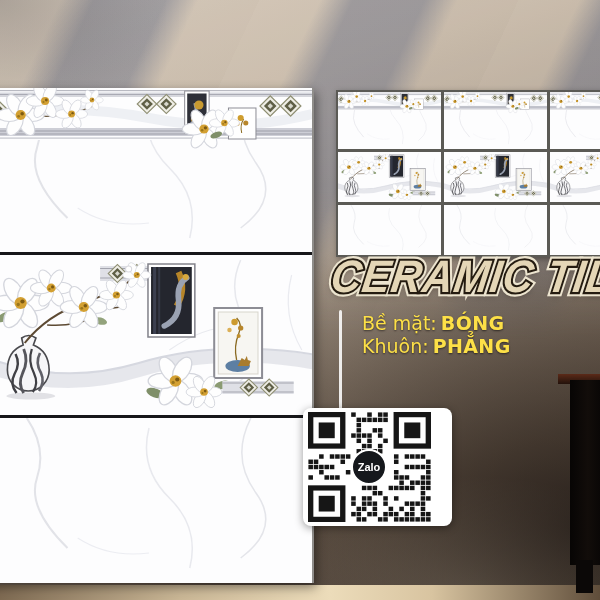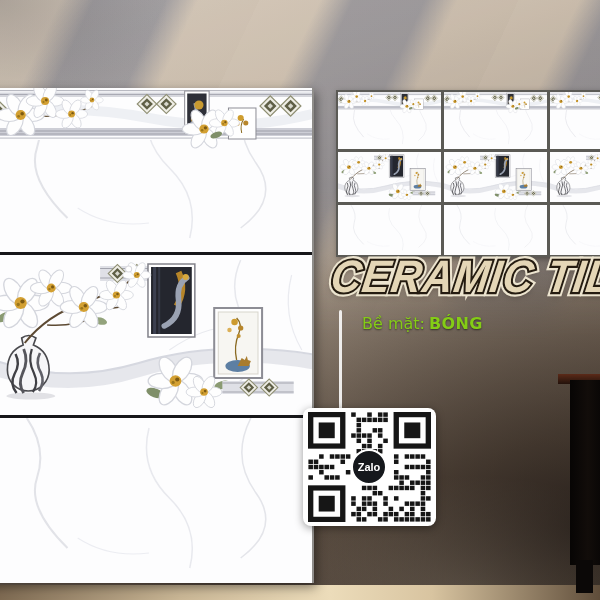--- a/index.html
+++ b/index.html
@@ -58,28 +58,28 @@
     font-style:italic;font-weight:bold;font-size:42px;letter-spacing:1px;
     transform:skewX(-8deg) scaleY(1.08);transform-origin:left top;}
   .t-outer{-webkit-text-stroke:8px #ece4cf;color:#ece4cf;
     text-shadow:0 3px 6px rgba(20,12,6,.5);}
   .t-dark{-webkit-text-stroke:4px #241b10;color:#241b10;}
   .t-fill{color:#e4d6b6;}
 
   
   .accent-bar{position:absolute;left:339px;top:310px;width:3px;height:106px;
     background:rgba(255,255,255,.88);border-radius:2px;}
-  .specs{position:absolute;left:362px;top:312px;color:#84cc16;
-    font-size:16px;line-height:23px;
+  .specs{position:absolute;left:362px;top:312px;color:#fde047;
+    font-size:19px;line-height:23px;
     text-shadow:0 1px 2px rgba(0,0,0,.55);}
   .spec-row .lbl{font-weight:normal;}
   .spec-row .val{font-weight:bold;letter-spacing:.4px;margin-left:4px;}
 
   
-  .qr{position:absolute;left:303px;top:408px;width:133px;height:118px;
+  .qr{position:absolute;left:303px;top:408px;width:149px;height:118px;
     background:#fff;border-radius:8px;box-shadow:0 2px 8px rgba(0,0,0,.4);}
   .qr svg{position:absolute;left:5px;top:4px;}
   .zalo{position:absolute;left:48px;top:41px;width:36px;height:36px;
     border-radius:50%;background:#15181c;border:2px solid #fff;
     display:flex;align-items:center;justify-content:center;box-sizing:border-box;}
   .zalo span{color:#fff;font-size:11px;font-weight:bold;
     font-family:"Liberation Sans",sans-serif;}
   .defs-svg{position:absolute;width:0;height:0;overflow:hidden;}
 </style>
 </head>
@@ -304,20 +304,23 @@
   <div class="title-wrap">
     <span class="t t-outer">CERAMIC TILE</span>
     <span class="t t-dark">CERAMIC TILE</span>
     <span class="t t-fill">CERAMIC TILE</span>
   </div>
 
   <div class="accent-bar"></div>
   <div class="specs">
     <div class="spec-row">
       <span class="lbl">Bề mặt:</span><span class="val">BÓNG</span>
+    </div>
+    <div class="spec-row">
+      <span class="lbl">Khuôn:</span><span class="val">PHẲNG</span>
     </div>
   </div>
 
   <div class="qr">
     <svg id="qrsvg" width="123" height="110">
         <rect x="43.18260869565217" y="0.4" width="4.547826086956522" height="4.438095238095238" fill="#161616"></rect>
         <rect x="59.22608695652173" y="0.4" width="4.547826086956522" height="4.438095238095238" fill="#161616"></rect>
         <rect x="69.92173913043479" y="0.4" width="4.547826086956522" height="4.438095238095238" fill="#161616"></rect>
         <rect x="75.2695652173913" y="0.4" width="4.547826086956522" height="4.438095238095238" fill="#161616"></rect>
         <rect x="48.530434782608694" y="5.6380952380952385" width="4.547826086956522" height="4.438095238095238" fill="#161616"></rect>

